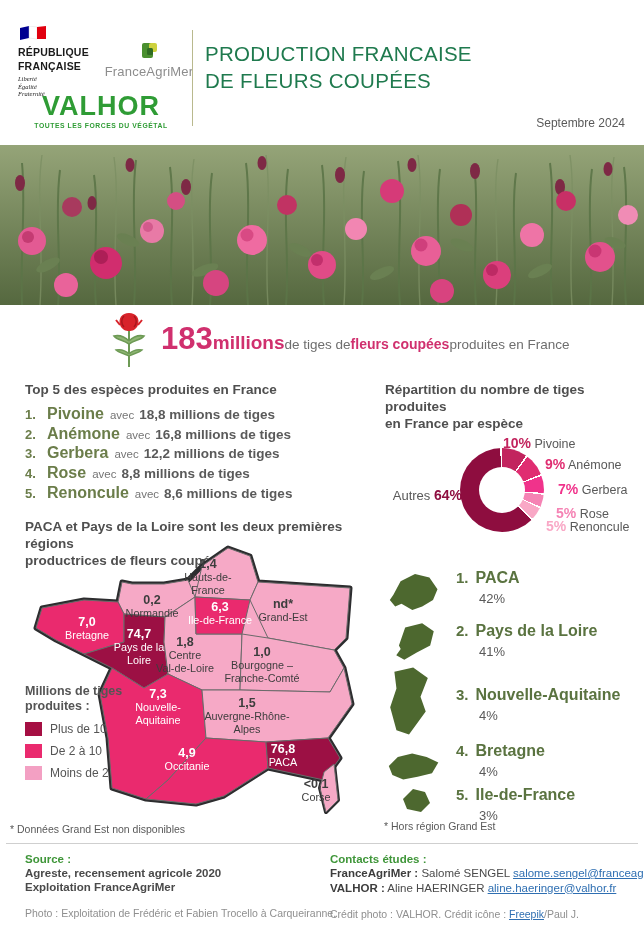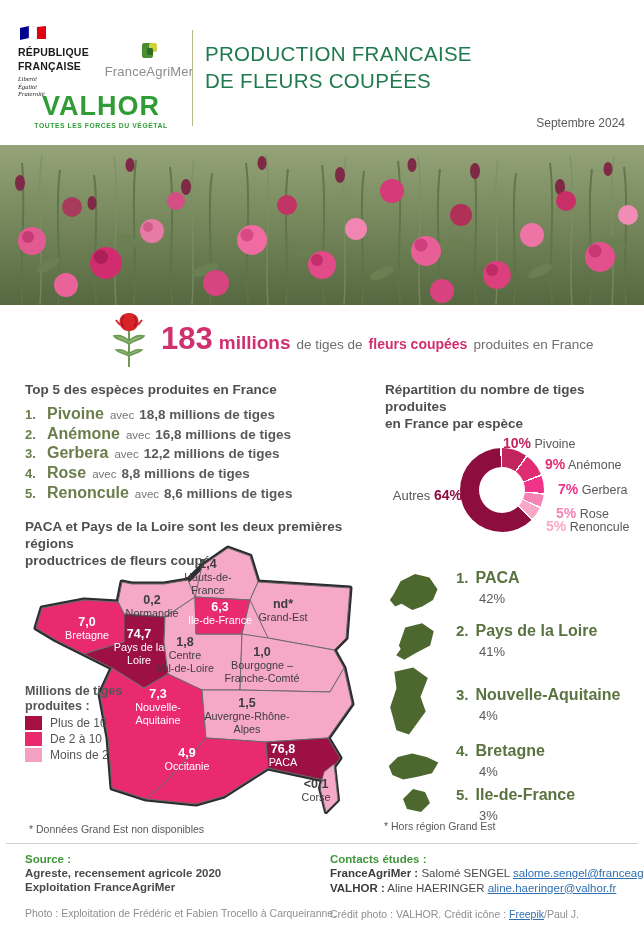--- a/index.html
+++ b/index.html
@@ -22,21 +22,21 @@
   .hdr-title{position:absolute;left:205px;top:40px;font-size:20.5px;line-height:27px;color:#1f7a4e;letter-spacing:.3px;}
   .hdr-date{position:absolute;right:19px;top:116px;font-size:12px;color:#595959;}
 
   
   .photo{position:absolute;top:145px;left:0;width:644px;height:160px;overflow:hidden;}
   .photo svg{display:block;}
 
   
   .stat{position:absolute;top:305px;left:0;width:644px;height:68px;}
   .stat-icon{position:absolute;left:107px;top:5px;}
-  .stat-text{position:absolute;left:161px;top:16px;display:flex;align-items:baseline;gap:6px;white-space:nowrap;}
+  .stat-text{position:absolute;left:161px;top:16px;display:flex;align-items:baseline;white-space:nowrap;}
   .stat-num{font-size:31px;font-weight:bold;color:#d0306e;}
   .stat-unit{font-size:19px;font-weight:bold;color:#d0306e;}
   .stat-plain{font-size:13.5px;color:#6e6e6e;}
   .stat-hl{font-size:14px;font-weight:bold;color:#d0306e;}
 
   
   .cols1{position:absolute;top:373px;left:0;width:644px;height:139px;}
   .sec-title{font-size:13.5px;font-weight:bold;color:#4f4f4f;line-height:17px;}
   .species{position:absolute;left:25px;top:8px;width:340px;}
   .sp-list{margin-top:7px;}
@@ -65,25 +65,25 @@
   .map-title{position:absolute;left:25px;top:6px;width:350px;}
   .map-wrap{position:absolute;left:25px;top:30px;width:345px;height:292px;}
   .map-wrap svg{position:absolute;left:3px;top:0;}
   .map-label{position:absolute;transform:translateX(-50%);text-align:center;line-height:13px;}
   .map-label .mv{display:block;font-size:12.5px;font-weight:bold;}
   .map-label .mn{display:block;font-size:10.8px;white-space:pre-line;}
   .map-label.dark{color:#3d3d3d;}
   .map-label.light{color:#ffffff;}
   .legend{position:absolute;left:0px;top:142px;width:110px;}
   .lg-title{font-size:12.5px;font-weight:bold;color:#555;line-height:15px;white-space:pre-line;}
-  .lg-item{display:flex;align-items:center;margin-top:2px;}
+  .lg-item{display:flex;align-items:center;margin-top:8px;}
   .lg-sw{width:17px;height:14px;margin-right:8px;}
   .lg-txt{font-size:12px;color:#555;}
   .footnote{font-size:10.5px;color:#595959;}
-  .fn-left{position:absolute;left:29px;top:311px;}
+  .fn-left{position:absolute;left:10px;top:311px;}
   .fn-right{position:absolute;left:384px;top:308px;}
 
   .top5{position:absolute;left:384px;top:4px;width:256px;height:320px;}
   .t5-head{font-size:13.5px;line-height:17.5px;color:#595959;}
   .t5-head b{color:#4f4f4f;}
   .t5-icon{position:absolute;}
   .t5-item{position:absolute;left:72px;white-space:nowrap;}
   .t5-rank{font-size:15px;font-weight:bold;color:#5a7340;margin-right:7px;}
   .t5-name{font-size:16px;font-weight:bold;color:#5a7340;}
   .t5-pct{font-size:13px;color:#595959;margin:4px 0 0 23px;}

